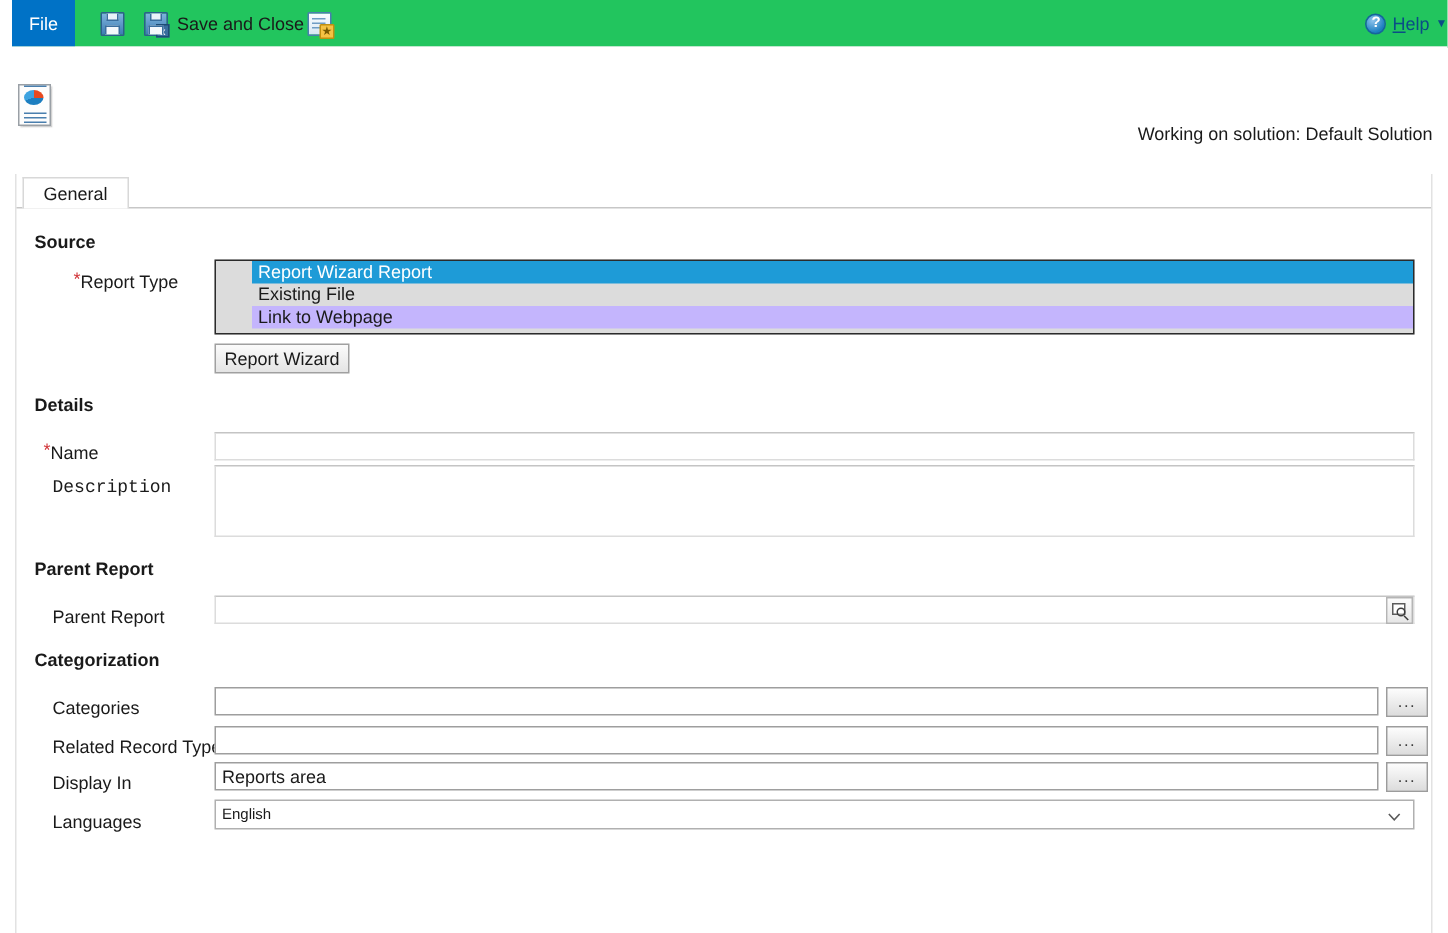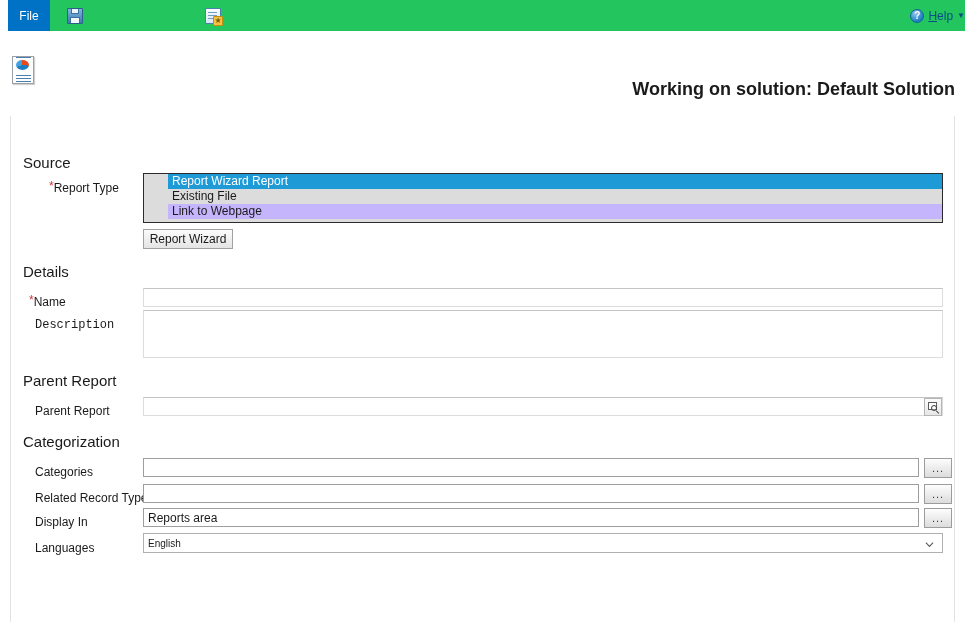--- a/index.html
+++ b/index.html
@@ -206,22 +206,22 @@
     left: 46px; top: 58px;
     transform: translateY(-50%);
     font-size: 18px;
     font-weight: bold;
     color: #1a1a1a;
   }
   .solution-note {
     position: absolute;
     right: 10px; top: 58px;
     transform: translateY(-50%);
-    font-size: 18px;
-    font-weight: bold;
+    font-size: 12px;
+    font-weight: normal;
     color: #1a1a1a;
   }
 
   
   .form-area {
     position: absolute;
     left: 10px; top: 116px;
     width: 945px;
     height: 506px;
     border-left: 1px solid #e2e2e2;
@@ -249,22 +249,22 @@
     border-left: 1px solid #d8d8d8;
     border-right: 1px solid #d8d8d8;
     border-top: 1px solid #d8d8d8;
     background: #ffffff;
     box-sizing: border-box;
     cursor: pointer;
   }
 
   .section-head {
     position: absolute;
-    font-size: 15px;
-    font-weight: normal;
+    font-size: 12px;
+    font-weight: bold;
     color: #1a1a1a;
   }
   .field-label {
     position: absolute;
     font-size: 12px;
     color: #1a1a1a;
     white-space: nowrap;
   }
   .req {
     color: #d13438;
@@ -410,20 +410,26 @@
 
   <div class="file-tab">
     <span>File</span>
   </div>
 
   <div class="cmd-btn" style="left:56px;">
     <span class="ico-save"></span>
     <span class="cmd-label"></span>
   </div>
 
+  <div class="cmd-btn" style="left:85px;">
+    <span class="ico-save">
+      <span class="ico-badge-x">x</span>
+    </span>
+    <span class="cmd-label">Save and Close</span>
+  </div>
 
   <div class="cmd-btn" style="left:194px;">
     <span class="ico-newrec">
       <i></i>
         <i></i>
         <i></i>
       <span class="star">★</span>
     </span>
     <span class="cmd-label"></span>
   </div>
@@ -443,20 +449,25 @@
         <div class="ln"></div>
         <div class="ln"></div>
         <div class="ln"></div>
     </div>
   </div>
   <div class="solution-note">Working on solution: Default Solution</div>
 </div>
 
 <div class="form-area">
 
+  <div class="tabstrip">
+    <div class="tab">
+      <span>General</span>
+    </div>
+  </div>
 
   <div class="section-head" style="left:12px; top:38px;">Source</div>
 
   <div class="field-label" style="left:18px; top:65px;margin-left:20px;">
     <span class="req">*</span><span>Report Type</span>
   </div>
 
   <div class="listbox" style="left:132px; top:57px; width:800px; height:50px;">
     <div class="lb-item sel">Report Wizard Report</div>
     <div class="lb-item">Existing File</div>

